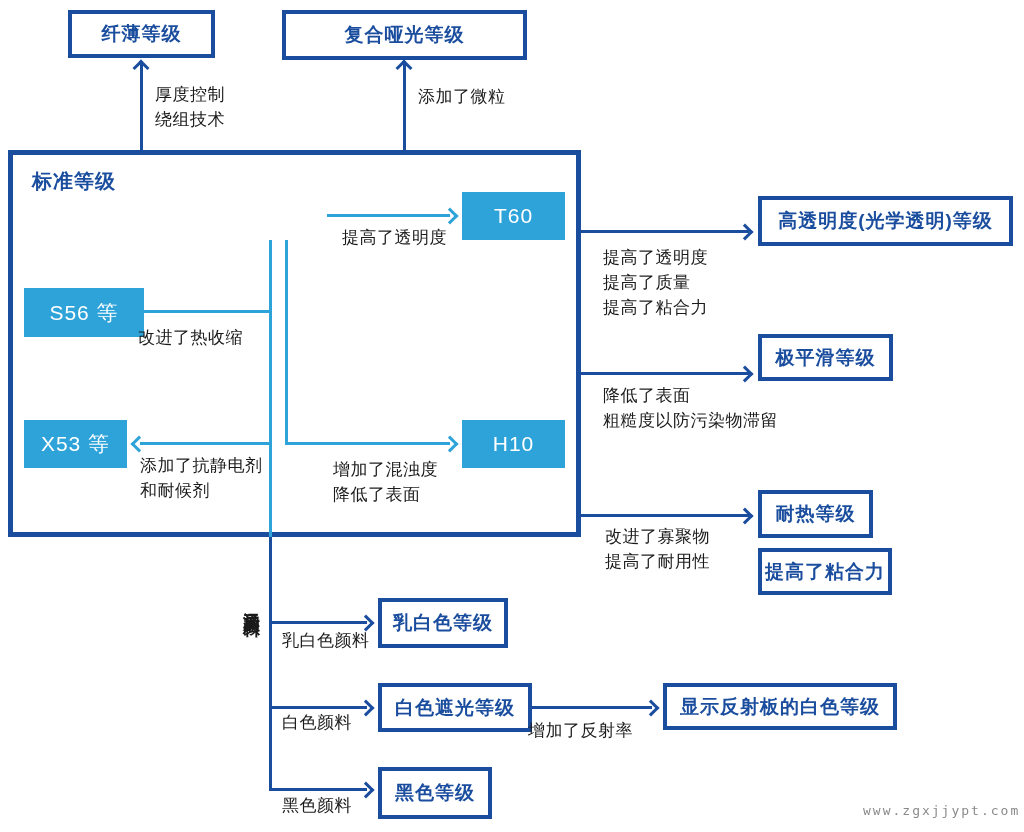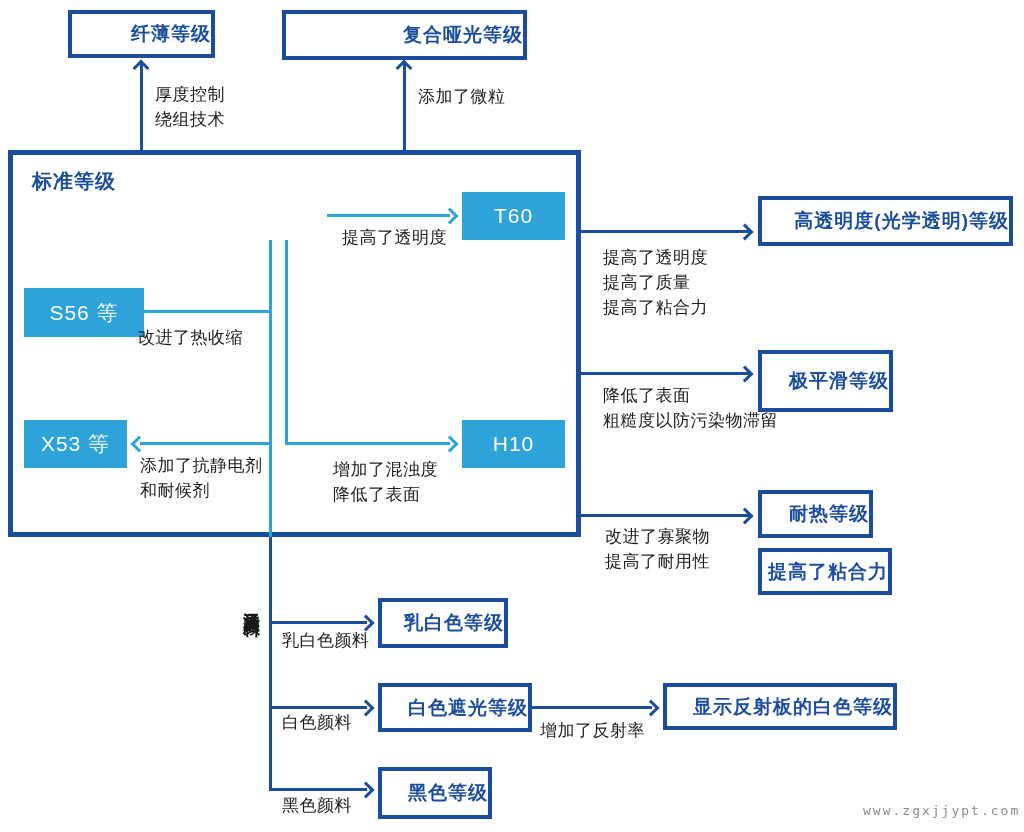--- a/index.html
+++ b/index.html
@@ -9,21 +9,21 @@
     --wm:#8a8a8a;
   }
   html,body{margin:0;padding:0;background:#ffffff;}
   #stage{
     position:relative;width:1024px;height:832px;background:#ffffff;overflow:hidden;
     font-family:"Liberation Sans","DejaVu Sans",sans-serif;
   }
   
   .obox{
     position:absolute;background:#fff;border:4px solid var(--navy);
-    display:flex;align-items:center;justify-content:flex-end;
+    display:flex;align-items:center;justify-content:center;
     color:var(--navy);font-weight:bold;font-size:19px;letter-spacing:1px;
     box-sizing:border-box;white-space:nowrap;
   }
   
   .bigbox{
     position:absolute;border:5px solid var(--navy);background:transparent;box-sizing:border-box;
   }
   .bigtitle{
     position:absolute;color:var(--navy);font-weight:bold;font-size:20px;letter-spacing:1px;white-space:nowrap;
   }
@@ -83,21 +83,21 @@
   <div class="bbox" style="left:24px;top:420px;width:103px;height:48px">
     <span>X53 等</span>
   </div>
   <div class="bbox" style="left:462px;top:420px;width:103px;height:48px">
     <span>H10</span>
   </div>
 
   <div class="obox" style="left:758px;top:196px;width:255px;height:50px">
     <span>高透明度(光学透明)等级</span>
   </div>
-  <div class="obox" style="left:758px;top:350px;width:135px;height:62px">
+  <div class="obox" style="left:758px;top:334px;width:135px;height:47px">
     <span>极平滑等级</span>
   </div>
   <div class="obox" style="left:758px;top:490px;width:115px;height:48px">
     <span>耐热等级</span>
   </div>
   <div class="obox" style="left:758px;top:548px;width:134px;height:47px">
     <span>提高了粘合力</span>
   </div>
 
   <div class="obox" style="left:378px;top:598px;width:130px;height:50px">
@@ -170,17 +170,17 @@
 提高了质量
 提高了粘合力</div>
   <div class="lbl" style="left:603px;top:383px">降低了表面
 粗糙度以防污染物滞留</div>
   <div class="lbl" style="left:605px;top:524px">改进了寡聚物
 提高了耐用性</div>
   <div class="vlbl" style="left:242px;top:598px">添加了颜料</div>
   <div class="lbl" style="left:282px;top:628px">乳白色颜料</div>
   <div class="lbl" style="left:282px;top:710px">白色颜料</div>
   <div class="lbl" style="left:282px;top:793px">黑色颜料</div>
-  <div class="lbl" style="left:540px;top:718px">增加了反射率</div>
+  <div class="lbl" style="left:528px;top:718px">增加了反射率</div>
 
   <div class="watermark" style="left:863px;top:803px">www.zgxjjypt.com</div>
 
 </div>
 
 </body></html>

